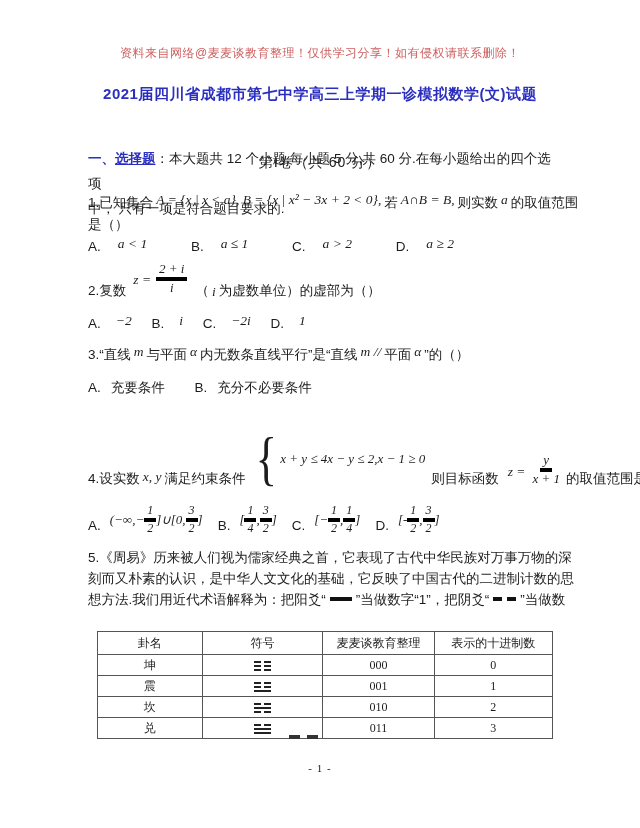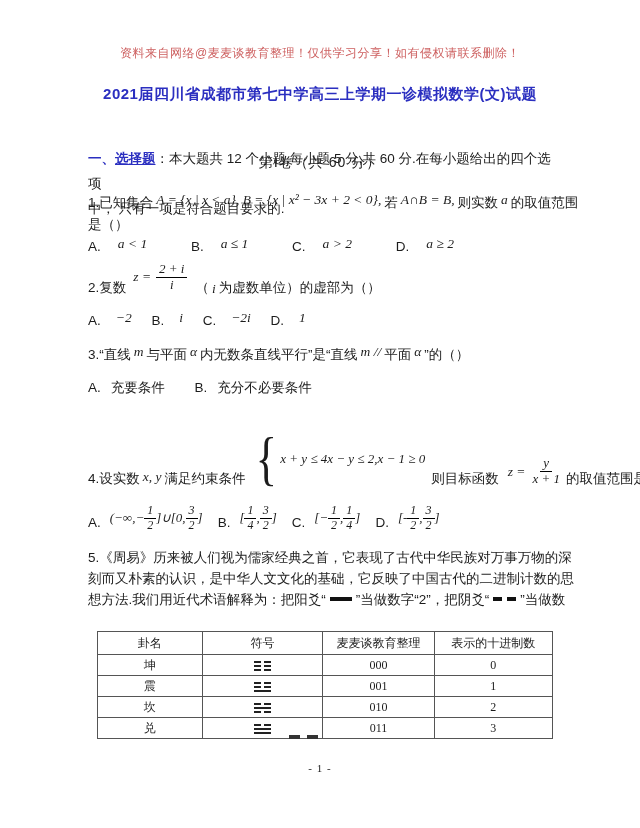--- a/index.html
+++ b/index.html
@@ -23,21 +23,21 @@
   .olabel{font-style:normal;font-family:"Liberation Sans",sans-serif;}
   
   .q1{top:192px;}
   .q2{top:262px;}
   .q3{top:344px;}
   .q4{top:428px;}
   .q5{top:547px;}
   
   .frac{display:inline-flex;flex-direction:column;align-items:center;line-height:1.15;
         font-family:"Liberation Serif",serif;font-style:italic;}
-  .frac .fn{border-bottom:1px solid #000000;padding:0 3px;}
+  .frac .fn{border-bottom:4px solid #000000;padding:0 3px;}
   .frac .fd{padding:0 2px;}
   .f13{font-size:13px;}
   .f12{font-size:12px;}
   
   .q2row{display:flex;align-items:flex-end;white-space:nowrap;}
   .q2 .fwrap{display:inline-flex;align-items:flex-end;margin:0 8px 4px 4px;}
   .q2 .fwrap .math{margin-right:5px;position:relative;top:-8px;}
   .q2 .opts{margin-top:13px;}
   
   .q3 .optrow{margin-top:13px;white-space:nowrap;}
@@ -222,21 +222,21 @@
           <span class="mx">]</span>
         </span>
     </span>
   </div>
 </div>
 
 <div class="q q5">
   <div class="q5line">5.《周易》历来被人们视为儒家经典之首，它表现了古代中华民族对万事万物的深</div>
   <div class="q5line">刻而又朴素的认识，是中华人文文化的基础，它反映了中国古代的二进制计数的思</div>
   <div class="q5line">
-    <span>想方法.我们用近代术语解释为：把阳爻“</span><span class="yang-bar"></span><span>”当做数字“2”，把阴爻“</span><span class="yin-bar">
+    <span>想方法.我们用近代术语解释为：把阳爻“</span><span class="yang-bar"></span><span>”当做数字“1”，把阴爻“</span><span class="yin-bar">
         <i></i>
         <i></i>
       </span><span>”当做数</span>
   </div>
 </div>
 
 <table class="btable">
   <thead>
     <tr>
       <th class="colname">卦名</th>

